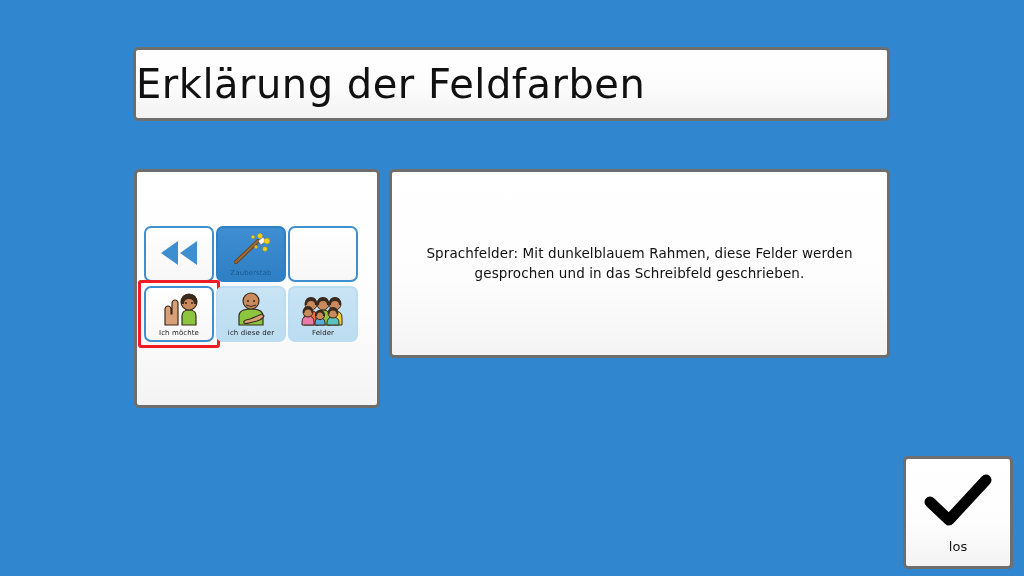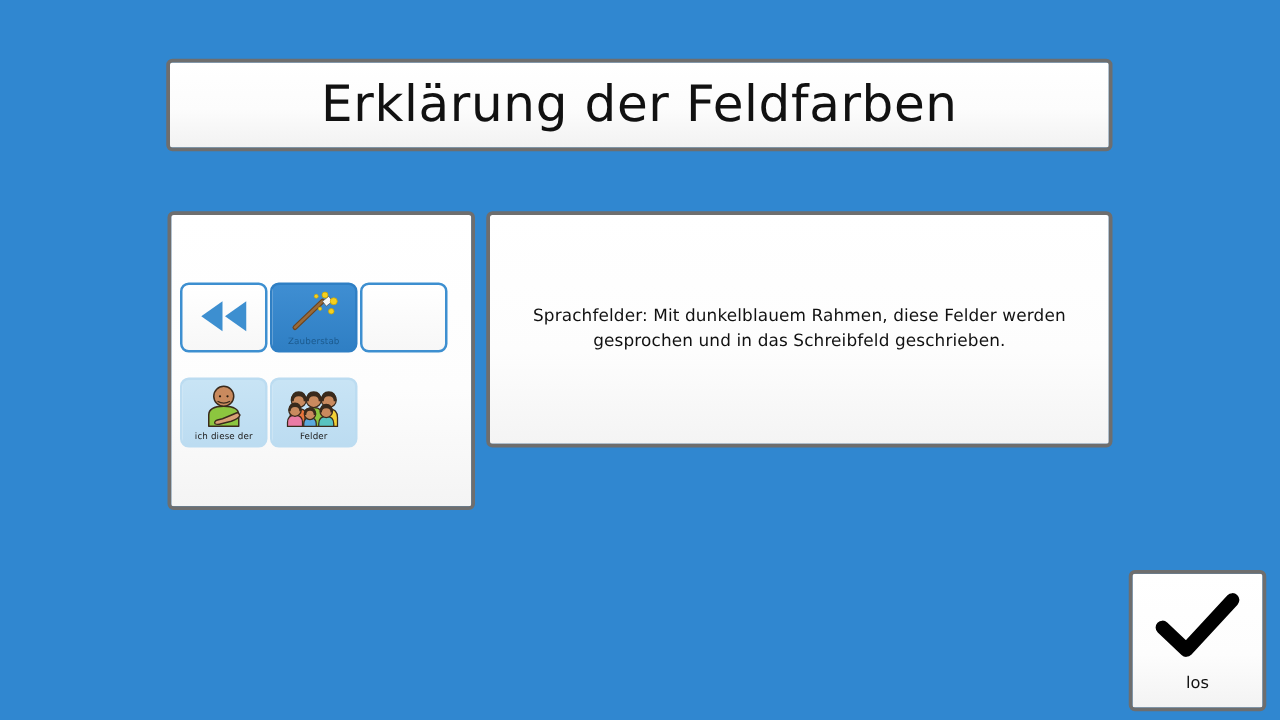--- a/index.html
+++ b/index.html
@@ -21,21 +21,20 @@
     position: absolute;
     left: 133px;
     top: 47px;
     width: 757px;
     height: 74px;
     background: linear-gradient(to bottom, #ffffff 0%, #fcfcfc 55%, #f2f2f2 100%);
     border: 3px solid #6e6e6e;
     border-radius: 5px;
     display: flex;
     align-items: center;
-    justify-content: center;
   }
   .title-text {
     font-size: 40px;
     color: #111111;
     letter-spacing: 0.5px;
     font-family: "DejaVu Sans", sans-serif;
     white-space: nowrap;
   }
 
   
@@ -74,21 +73,21 @@
   }
 
   
   .sym-grid {
     position: absolute;
     left: 7px;
     top: 54px;
     display: grid;
     grid-template-columns: 70px 70px 70px;
     grid-template-rows: 56px 56px;
-    gap: 20px 2px;
+    gap: 4px 2px;
   }
 
   .cellwrap {
     position: relative;
     width: 70px;
     height: 56px;
   }
   .cellwrap.highlight::after {
     content: "";
     position: absolute;
@@ -199,20 +198,39 @@
       </div>
     </div>
 
     <div class="cellwrap">
       <div class="cell white">
         <div class="cell-art"></div>
         <div class="cell-label"></div>
       </div>
     </div>
 
+    <div class="cellwrap highlight">
+      <div class="cell white">
+        <div class="cell-art">
+          <svg width="48" height="34" viewBox="0 0 48 34">
+
+            <path d="M10 33 L10 18 Q10 14 13 14 Q16 14 16 18 L16 22 L17 22 L17 12 Q17 8 20 8 Q23 8 23 12 L23 33 Z" fill="#d8a077" stroke="#3a2a1c" stroke-width="1.2" stroke-linejoin="round"></path>
+
+            <path d="M27 33 L27 24 Q27 18 34 18 Q41 18 41 24 L41 33 Z" fill="#8cc63f" stroke="#3a2a1c" stroke-width="1.2" stroke-linejoin="round"></path>
+
+            <circle cx="34" cy="10" r="8" fill="#c98a5e" stroke="#3a2a1c" stroke-width="1.2"></circle>
+
+            <path d="M26 10 Q26 2 34 2 Q42 2 42 10 L42 12 L39 12 Q39 7 34 7 Q29 7 29 12 L26 12 Z" fill="#3a2a1c"></path>
+            <circle cx="31" cy="11" r="0.9" fill="#2a1c10"></circle>
+            <circle cx="37" cy="11" r="0.9" fill="#2a1c10"></circle>
+          </svg>
+        </div>
+        <div class="cell-label">Ich möchte</div>
+      </div>
+    </div>
 
     <div class="cellwrap">
       <div class="cell lightblue">
         <div class="cell-art">
           <svg width="40" height="34" viewBox="0 0 40 34">
             <path d="M8 33 L8 24 Q8 17 20 17 Q32 17 32 24 L32 33 Z" fill="#8cc63f" stroke="#3a2a1c" stroke-width="1.2" stroke-linejoin="round"></path>
             <circle cx="20" cy="9" r="8" fill="#c98a5e" stroke="#3a2a1c" stroke-width="1.2"></circle>
             <circle cx="17" cy="9" r="0.9" fill="#2a1c10"></circle>
             <circle cx="23" cy="9" r="0.9" fill="#2a1c10"></circle>
             <path d="M15 13 Q20 16 25 13" stroke="#3a2a1c" stroke-width="1" fill="none"></path>

